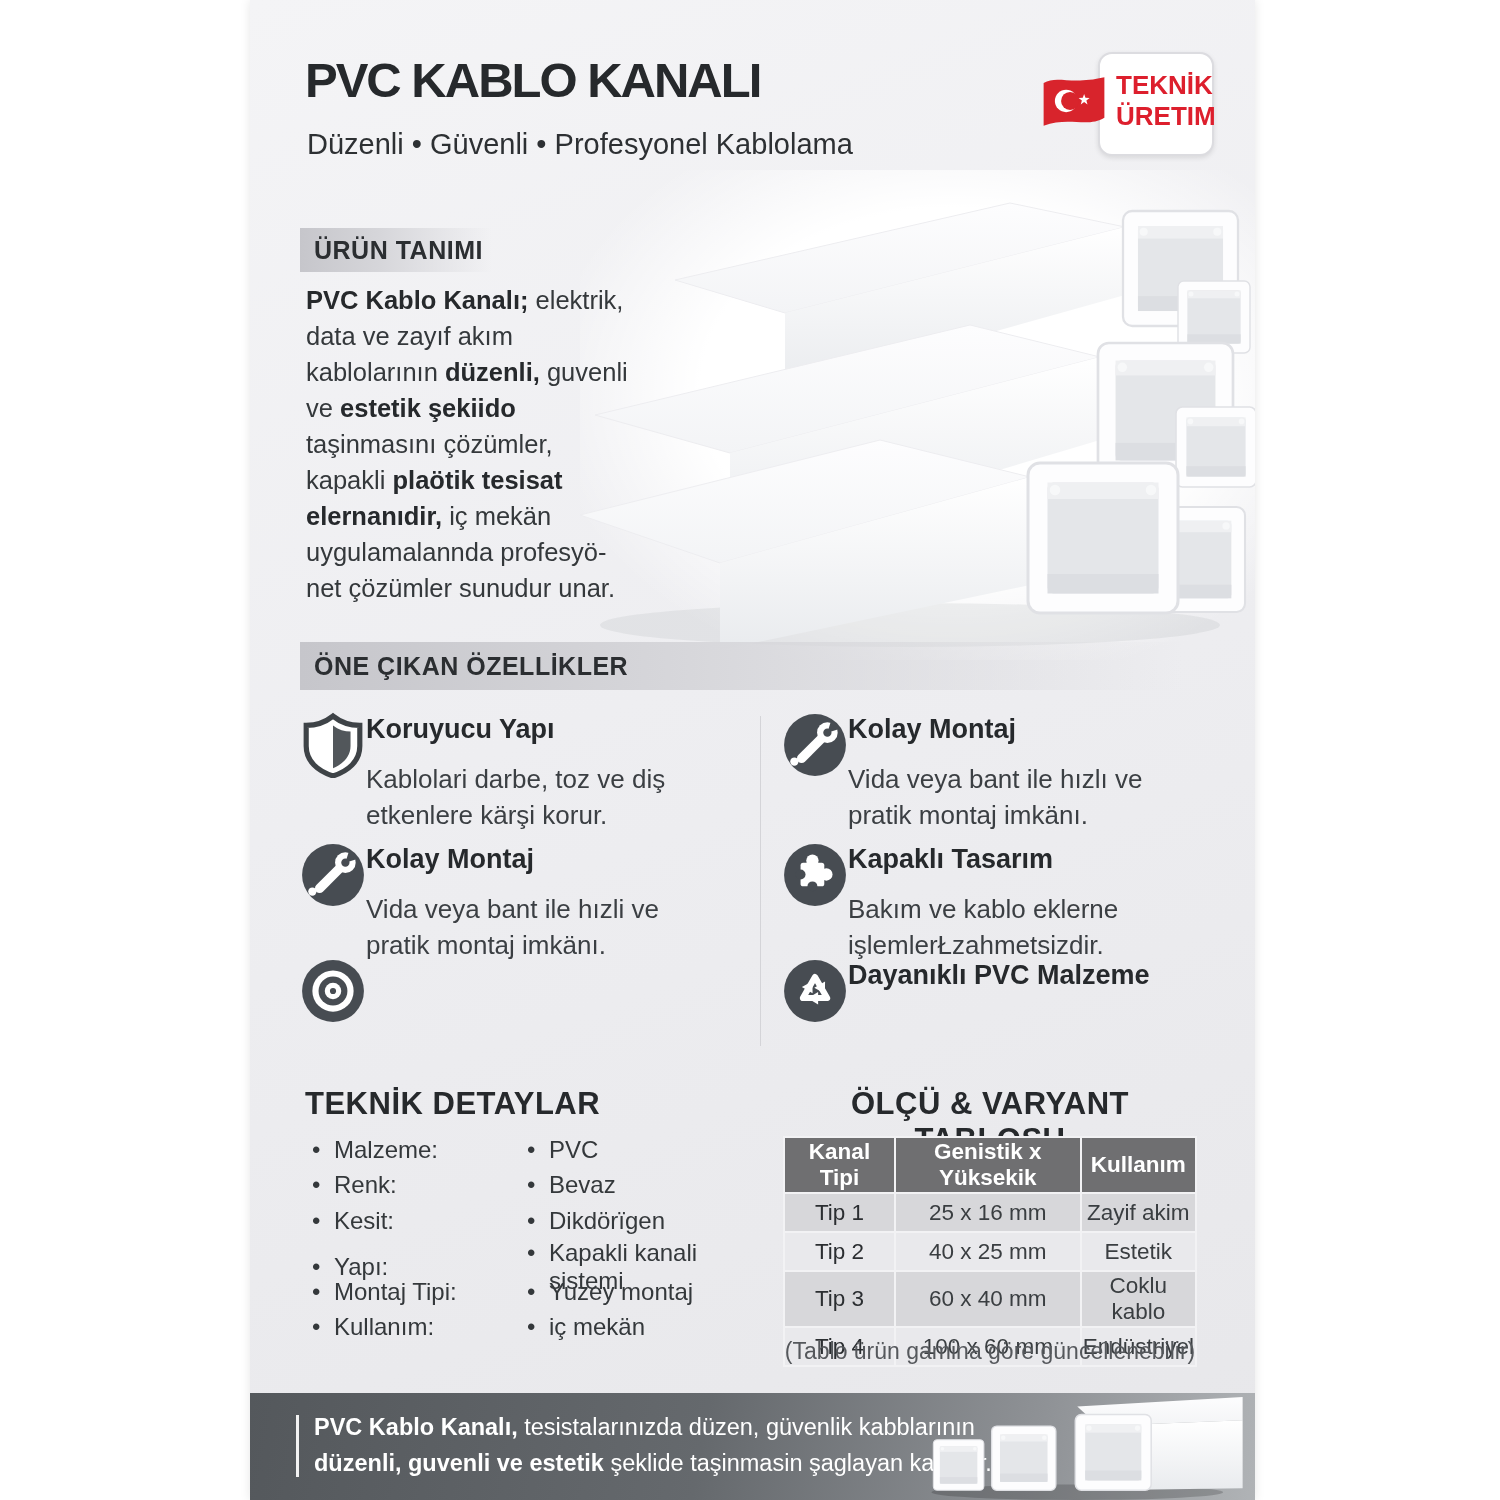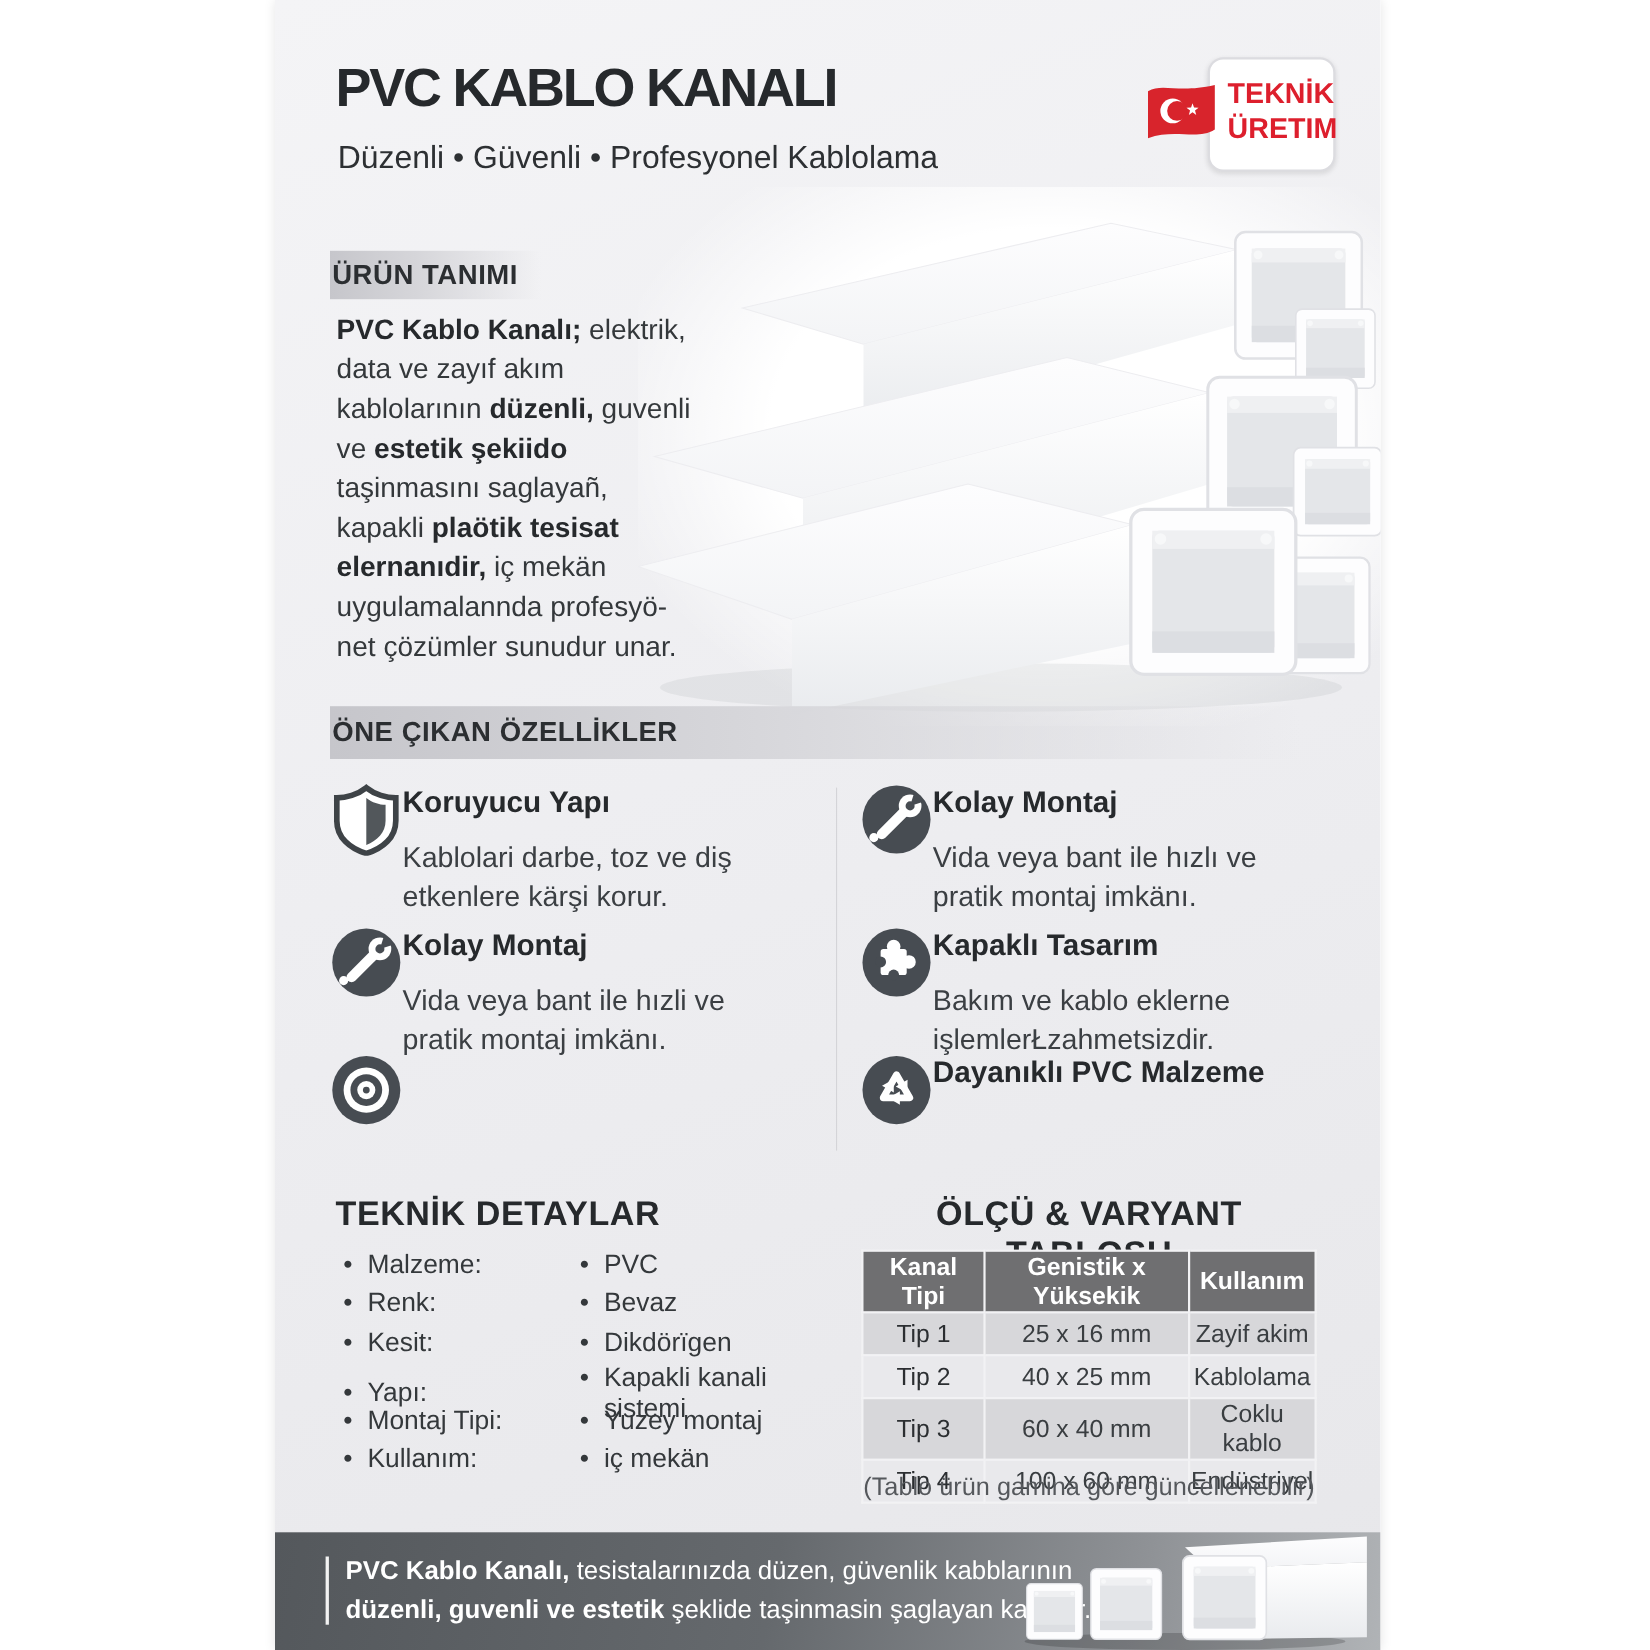--- a/index.html
+++ b/index.html
@@ -11,21 +11,21 @@
   
   .title{position:absolute;left:55px;top:52px;font-size:49px;font-weight:800;letter-spacing:-2px;color:#26292c;}
   .subtitle{position:absolute;left:57px;top:128px;font-size:29px;color:#2d3033;letter-spacing:0;}
   .badge{position:absolute;left:848px;top:52px;width:112px;height:100px;background:#fff;border:2px solid #dcdce0;
          border-radius:14px;box-shadow:0 2px 5px rgba(0,0,0,.10);}
   .badge-flag{position:absolute;left:-62px;top:16px;width:72px;height:64px;}
   .badge-text{position:absolute;right:10px;top:16px;text-align:left;left:16px;
               color:#dd1f2d;font-weight:800;font-size:26px;line-height:1.18;letter-spacing:0;}
   
   .bar{position:absolute;height:44px;background:linear-gradient(90deg,#c6c6cb 0%,#d6d6da 40%,rgba(233,233,236,0) 96%);
-       color:#2b2e31;font-size:25px;font-weight:800;line-height:44px;padding-left:2px;letter-spacing:.5px;box-sizing:border-box;}
+       color:#2b2e31;font-size:25px;font-weight:800;line-height:44px;padding-left:14px;letter-spacing:.5px;box-sizing:border-box;}
   #bar-urun{left:50px;top:228px;width:200px;}
   #bar-ozellik{left:50px;top:642px;width:920px;height:48px;line-height:48px;}
   
   .intro{position:absolute;left:56px;top:282px;width:322px;font-size:25.5px;line-height:36px;color:#34383b;}
   .intro b{color:#26292c;}
   
   .hero-bg{position:absolute;left:330px;top:170px;width:680px;height:490px;
            background:radial-gradient(ellipse at 55% 45%, #ffffff 48%, rgba(255,255,255,0) 78%);}
   .hero{position:absolute;left:330px;top:185px;width:678px;height:465px;}
   
@@ -157,21 +157,21 @@
     <use href="#cap" transform="translate(596,222) scale(0.80)"></use>
     <use href="#cap" transform="translate(560,322) scale(1.05)"></use>
 
     <polygon points="0,330 300,255 450,292 140,378" fill="url(#gTop)" stroke="#ededf0" stroke-width="1"></polygon>
     <polygon points="140,378 450,292 450,400 140,465" fill="url(#gSide)"></polygon>
     <use href="#cap" transform="translate(448,278) scale(1.50)"></use>
   </svg>
 
   <div class="bar" id="bar-urun">ÜRÜN TANIMI</div>
   <div class="intro">
-    <b>PVC Kablo Kanalı;</b><span> elektrik, data ve zayıf akım kablolarının </span><b>düzenli,</b><span> guvenli ve </span><b>estetik şekiido</b><span> taşinmasını saglayañ, kapakli </span><b>plaötik tesisat elernanıdir,</b><span> iç mekän uygulamalannda profesyö-net çözümler sunudur unar.</span>
+    <b>PVC Kablo Kanalı;</b><span> elektrik, data ve zayıf akım kablolarının </span><b>düzenli,</b><span> guvenli ve </span><b>estetik şekiido</b><span> taşinmasını çözümler, kapakli </span><b>plaötik tesisat elernanıdir,</b><span> iç mekän uygulamalannda profesyö-net çözümler sunudur unar.</span>
   </div>
 
   <div class="bar" id="bar-ozellik">ÖNE ÇIKAN ÖZELLİKLER</div>
   <div class="features">
     <div class="vdiv"></div>
 
     <div class="feat" style="left:0;top:0">
       <svg class="fi" viewBox="0 0 64 64">
           <use href="#sym-shield"></use>
         </svg>
@@ -262,21 +262,21 @@
       </thead>
     <tbody>
       <tr>
         <td class="c0">Tip 1</td>
         <td>25 x 16 mm</td>
         <td>Zayif akim</td>
         </tr>
       <tr>
         <td class="c0">Tip 2</td>
         <td>40 x 25 mm</td>
-        <td>Kablolama</td>
+        <td>Estetik</td>
         </tr>
       <tr>
         <td class="c0">Tip 3</td>
         <td>60 x 40 mm</td>
         <td>Coklu kablo</td>
         </tr>
       <tr>
         <td class="c0">Tip 4</td>
         <td>100 x 60 mm</td>
         <td>Endüstriyel</td>

